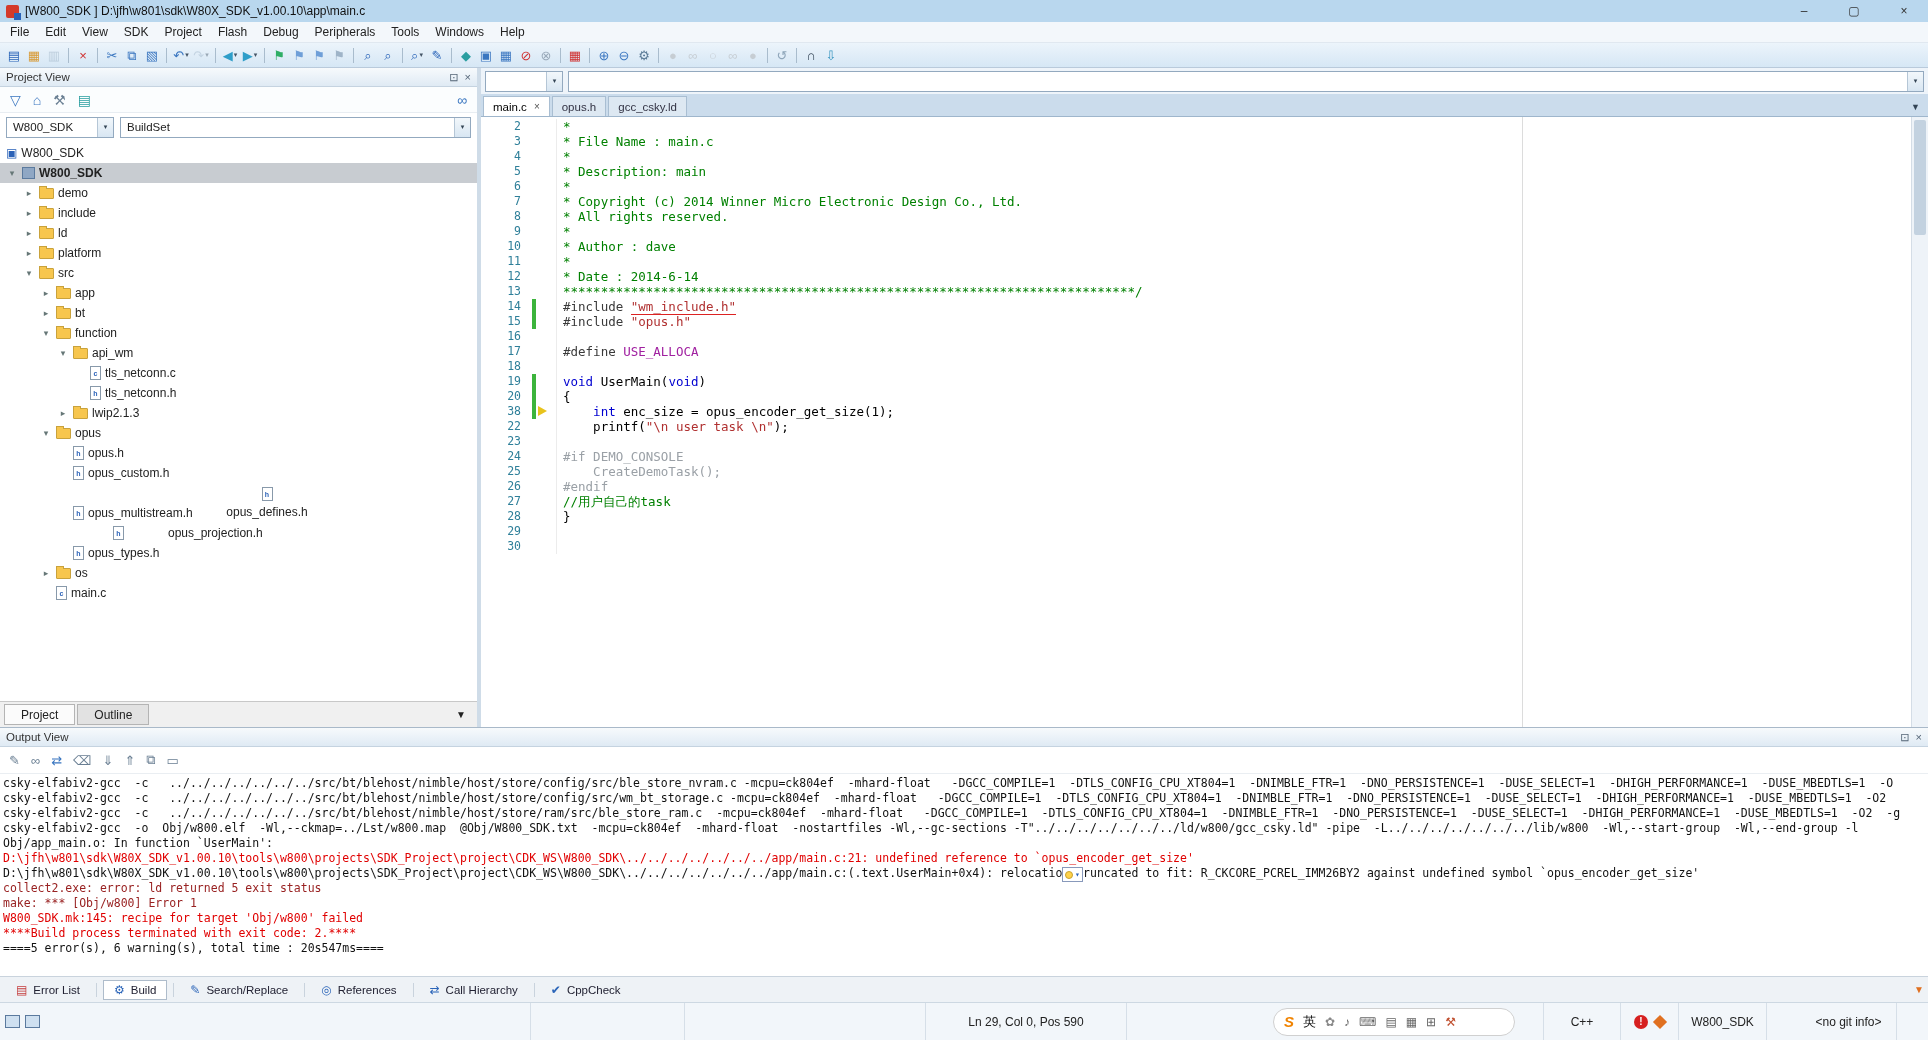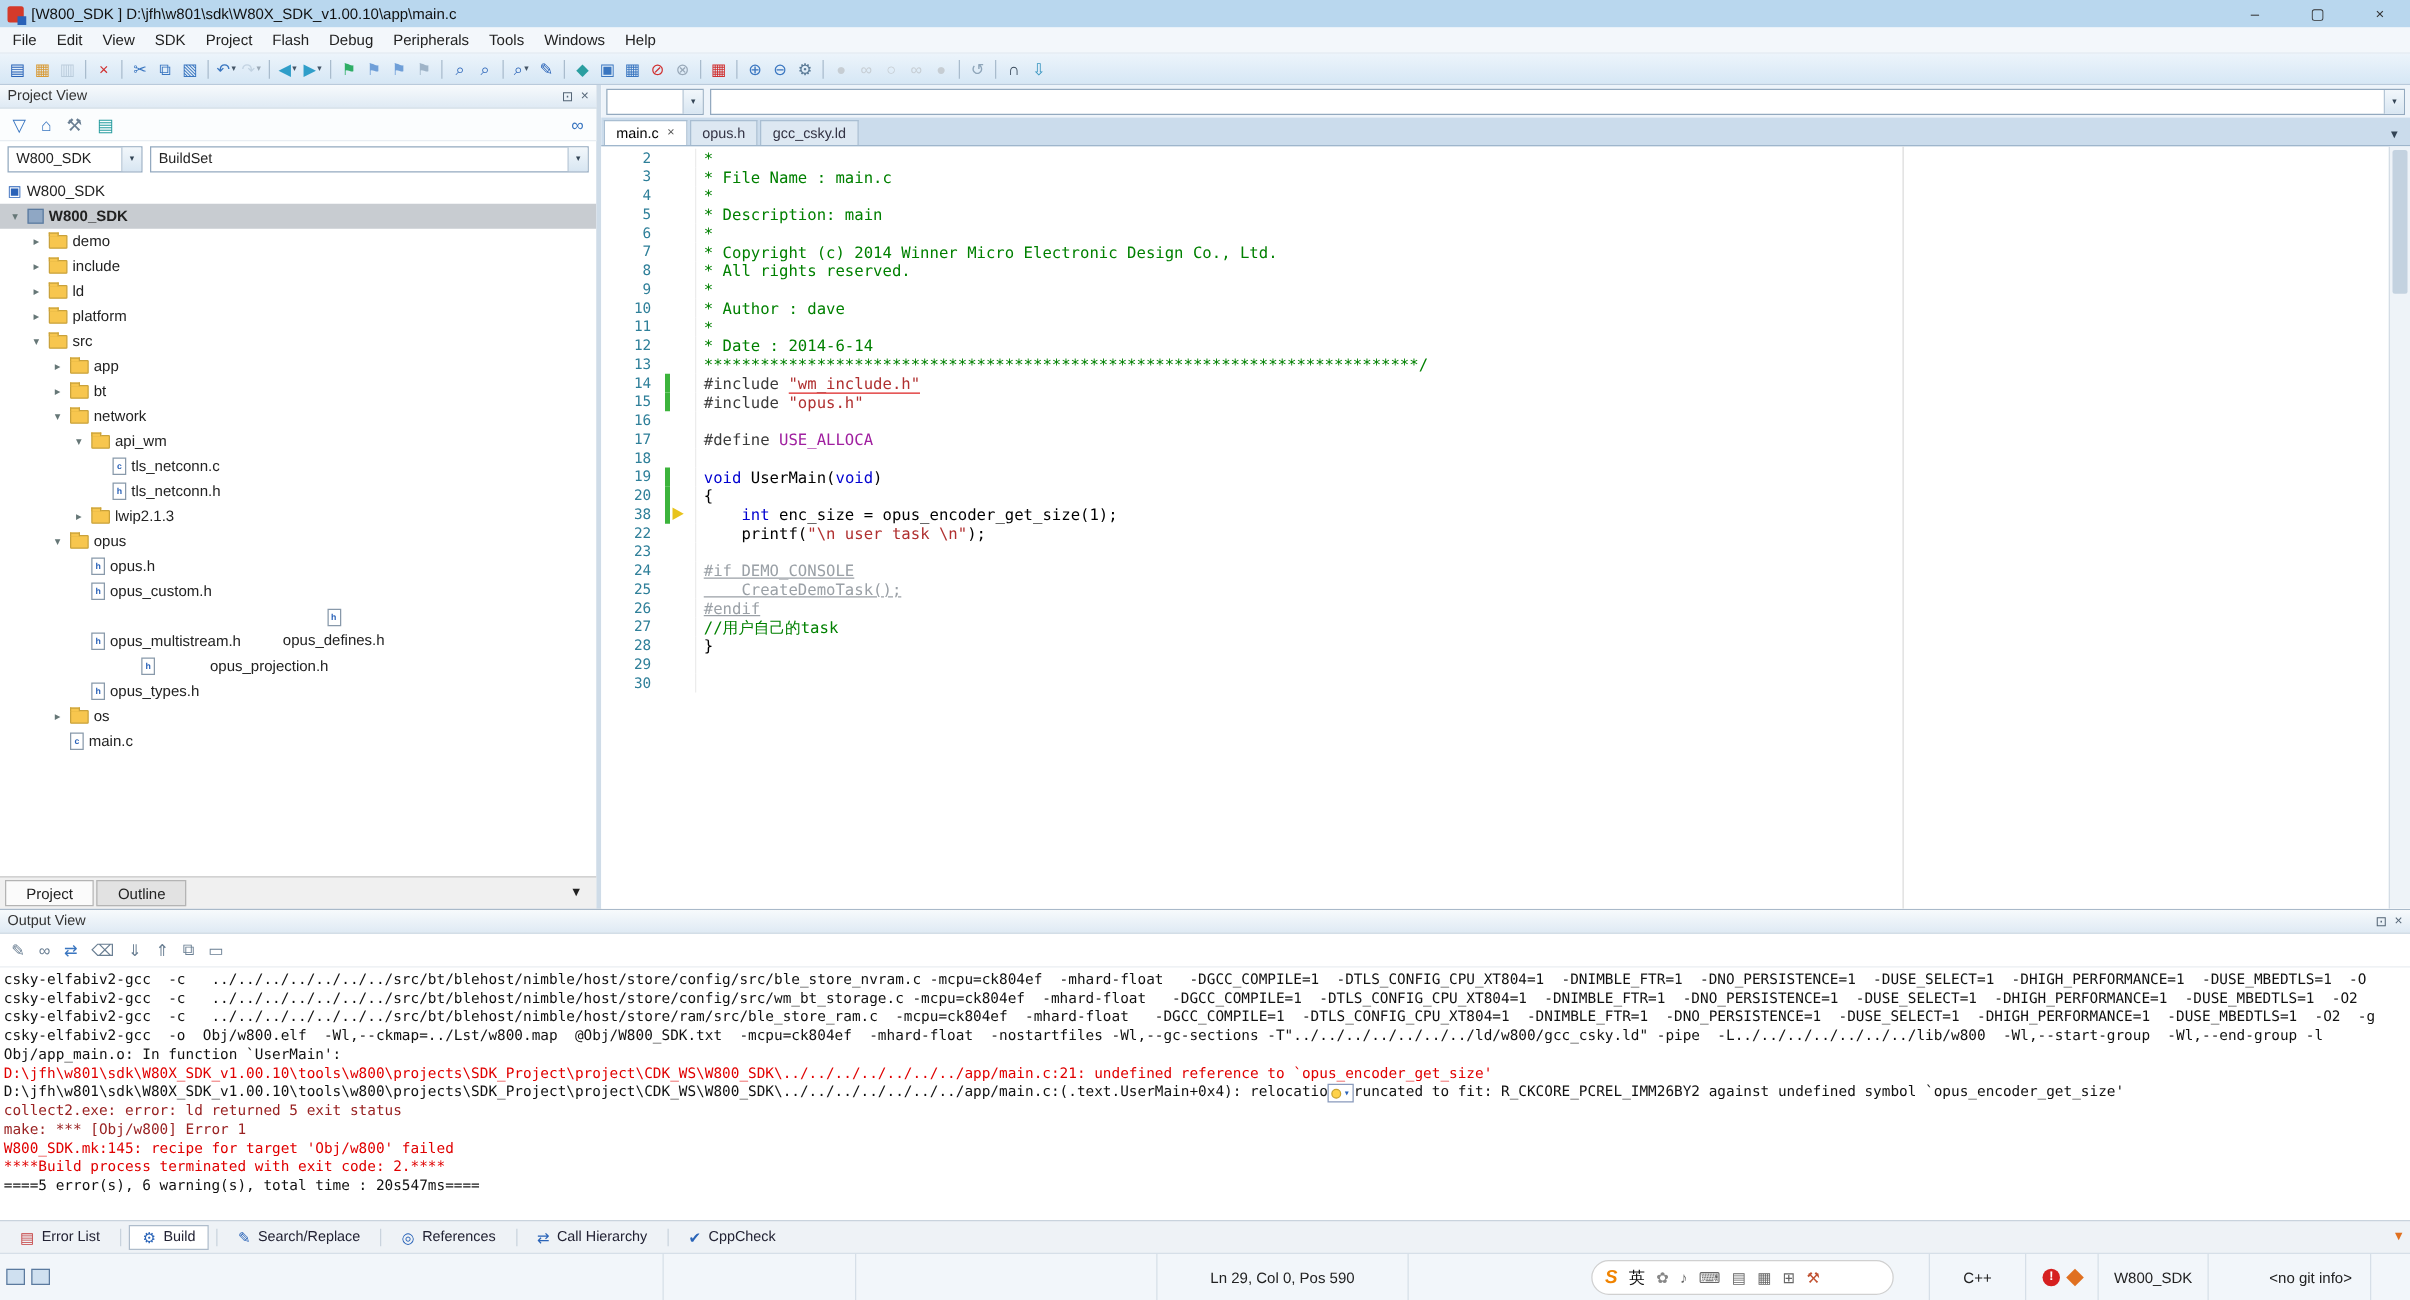--- a/index.html
+++ b/index.html
@@ -68,21 +68,21 @@
 .chbar{position:absolute;left:5px;top:0;width:4px;height:15px;background:#3cb43c;}
 .cur-arrow{position:absolute;left:11px;top:2px;width:0;height:0;border-left:9px solid #e8c31c;border-top:5px solid transparent;border-bottom:5px solid transparent;}
 .ltext{white-space:pre;padding-left:6px;}
 .tok-c{color:#008000;}
 .tok-p{color:#3a3a3a;}
 .tok-s{color:#b03030;}
 .tok-su{color:#b03030;border-bottom:1px solid #d22;}
 .tok-k{color:#0000d0;}
 .tok-m{color:#a020a0;}
 .tok-t{color:#000;}
-.tok-g{color:#9aa0a6;text-decoration:underline;}
+.tok-g{color:#9aa0a6;}
 .margin-guide{position:absolute;top:0;bottom:0;left:1041px;width:1px;background:#dcdcdc;}
 .ed-scrollbar{position:absolute;right:0;top:0;bottom:0;width:17px;background:#eef3f8;border-left:1px solid #d4dde6;}
 .ed-thumb{position:absolute;top:3px;left:2px;right:2px;height:115px;background:#c3d2e0;border-radius:2px;}
 
 
 .output-panel{height:249px;flex:0 0 auto;background:#fff;border-top:1px solid #a9b9c9;display:flex;flex-direction:column;}
 .ov-toolbar{height:27px;display:flex;align-items:center;gap:11px;padding:0 9px;border-bottom:1px solid #eaeef2;font-size:13px;flex:0 0 auto;}
 .ov-lines{flex:1 1 auto;overflow:hidden;font-family:"DejaVu Sans Mono",monospace;font-size:11.5px;position:relative;padding:2px 0 0 3px;}
 .out-line{height:15px;line-height:15px;white-space:pre;}
 .out-line.red{color:#e00000;}
@@ -338,21 +338,21 @@
             <span class="tlabel">app</span>
           </div>
           <div class="tree-row" style="padding-left: 40px;">
             <span class="chev">▸</span>
             <span class="folder-ic"></span>
             <span class="tlabel">bt</span>
           </div>
           <div class="tree-row" style="padding-left: 40px;">
             <span class="chev">▾</span>
             <span class="folder-ic"></span>
-            <span class="tlabel">network</span>
+            <span class="tlabel">function</span>
           </div>
           <div class="tree-row" style="padding-left: 57px;">
             <span class="chev">▾</span>
             <span class="folder-ic"></span>
             <span class="tlabel">api_wm</span>
           </div>
           <div class="tree-row" style="padding-left: 74px;">
             <span class="chev"></span>
             <span class="file-ic">c</span>
             <span class="tlabel">tls_netconn.c</span>

